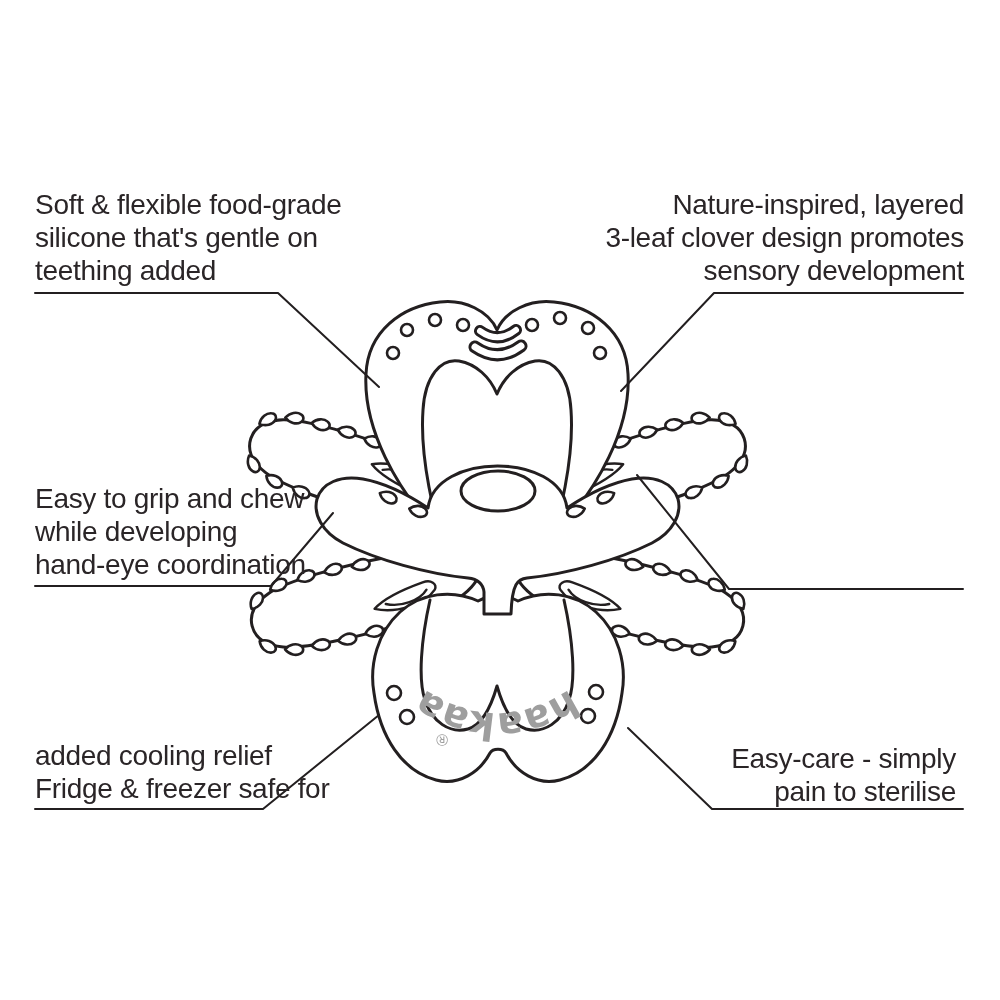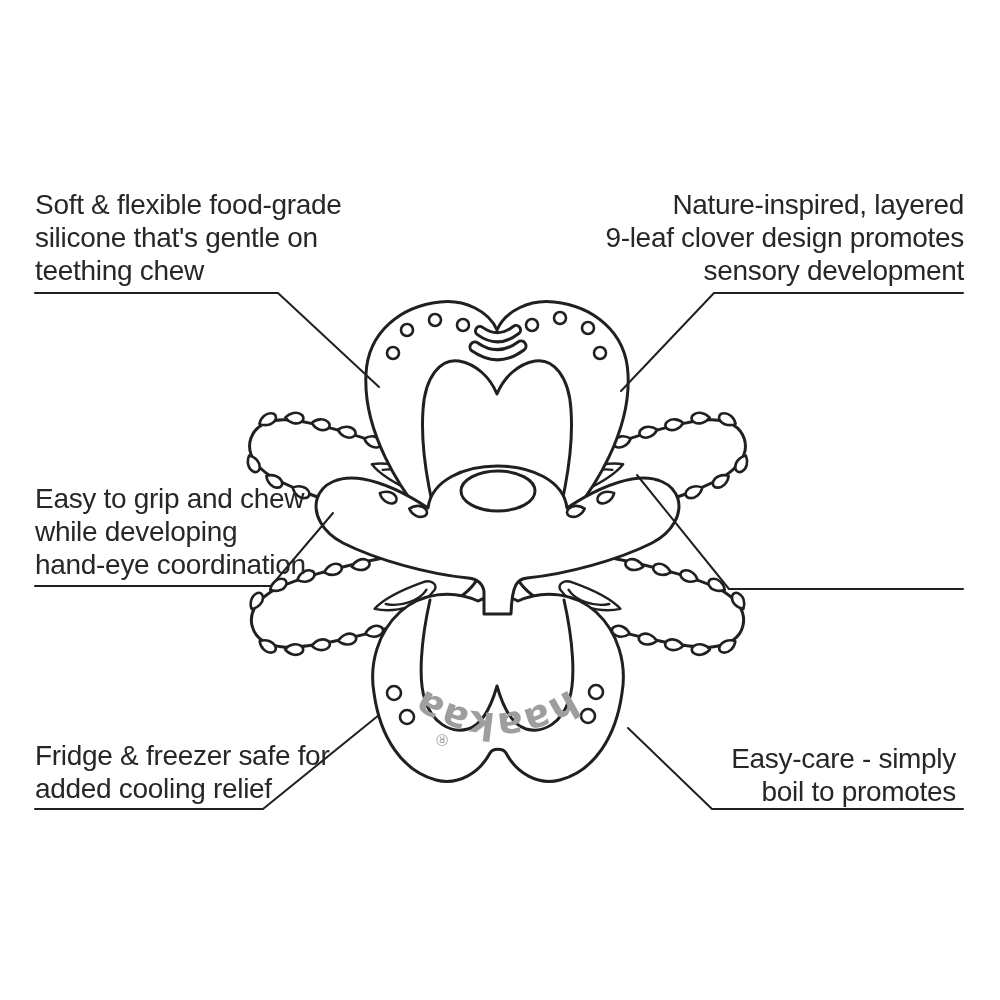--- a/index.html
+++ b/index.html
@@ -176,39 +176,39 @@
         <polyline points="963,589 729,589 637,475"></polyline>
         <polyline points="35,809 263,809 379,715"></polyline>
         <polyline points="963,809 712,809 628,728"></polyline>
       </g>
     </g>
   </svg>
 
   <div class="callout tl">
     <div>Soft &amp; flexible food-grade</div>
     <div>silicone that's gentle on</div>
-    <div>teething chew</div>
+    <div>teething added</div>
   </div>
 
   <div class="callout tr align-right">
     <div>Nature-inspired, layered</div>
-    <div>9-leaf clover design promotes</div>
+    <div>3-leaf clover design promotes</div>
     <div>sensory development</div>
   </div>
 
   <div class="callout ml">
     <div>Easy to grip and chew</div>
     <div>while developing</div>
     <div>hand-eye coordination</div>
   </div>
 
 
   <div class="callout bl">
+    <div>added cooling relief</div>
     <div>Fridge &amp; freezer safe for</div>
-    <div>added cooling relief</div>
   </div>
 
   <div class="callout br align-right">
     <div>Easy-care - simply</div>
-    <div>boil to promotes</div>
+    <div>pain to sterilise</div>
   </div>
 
 </div>
 
 </body></html>

